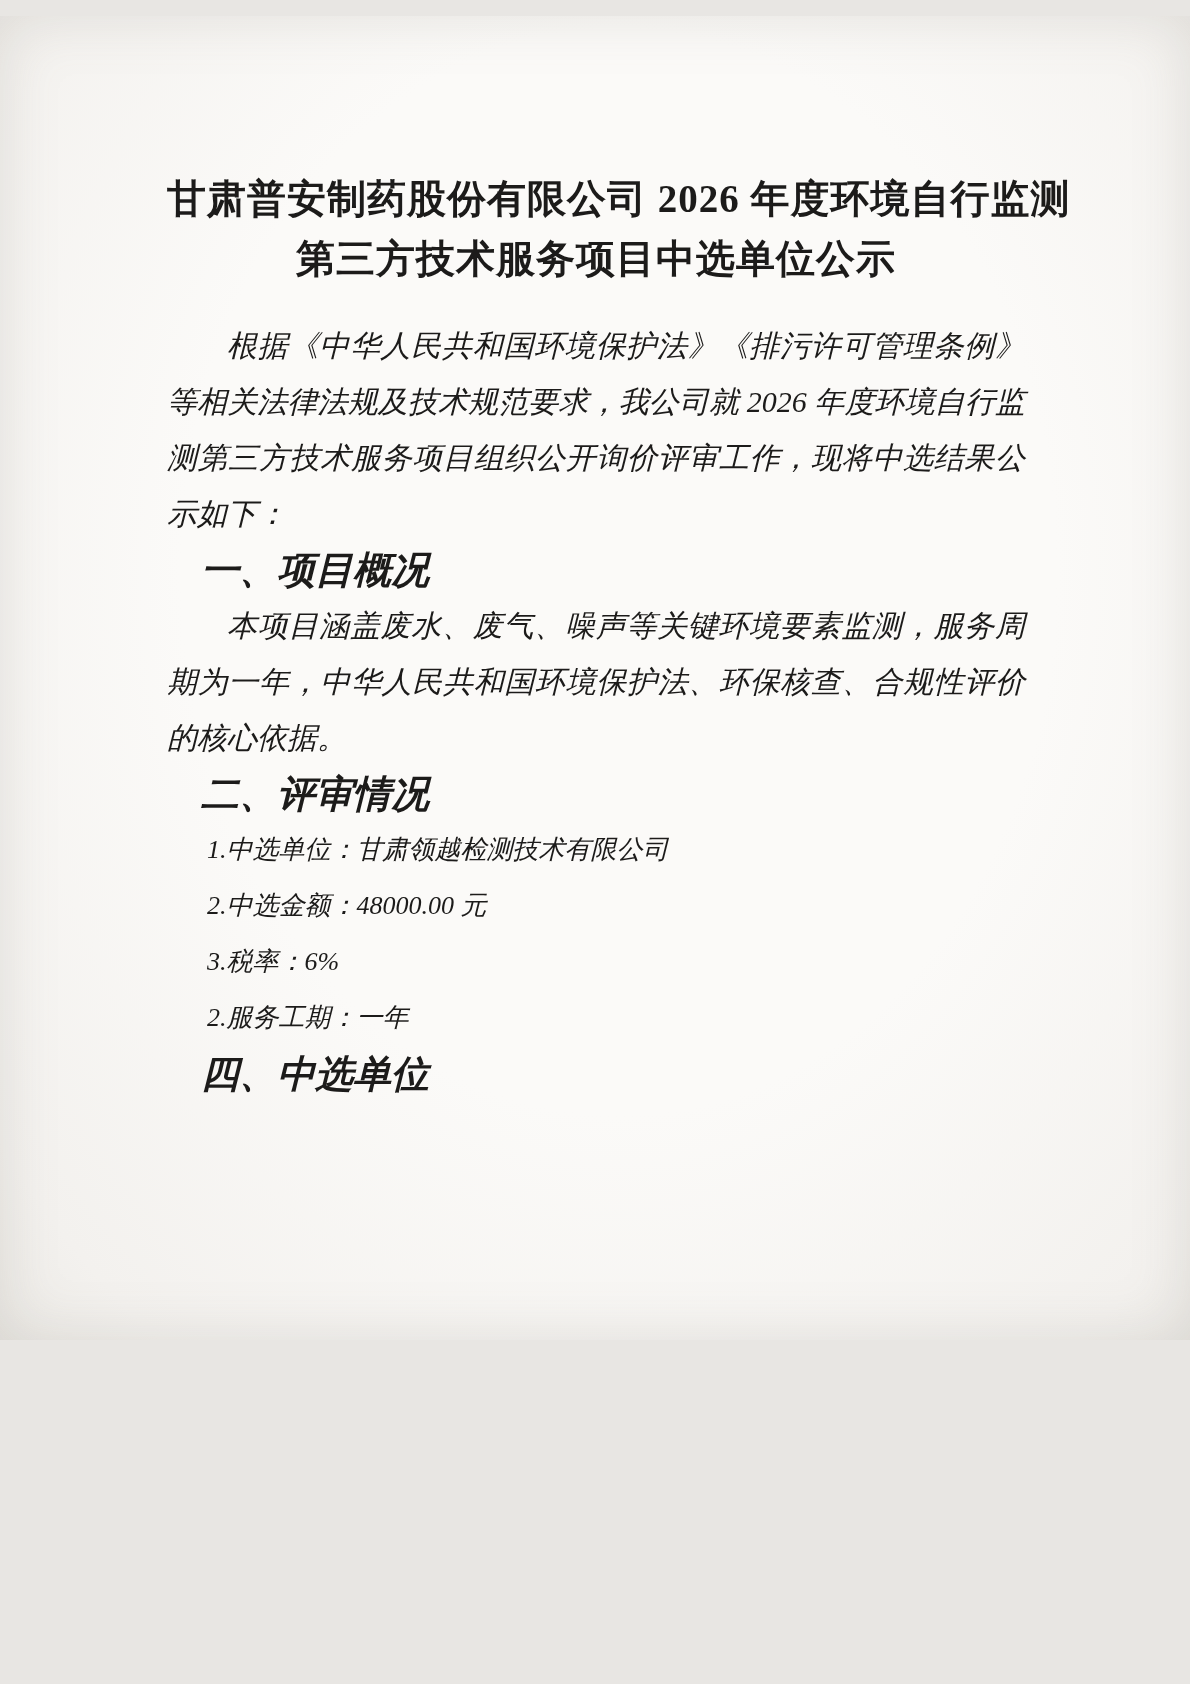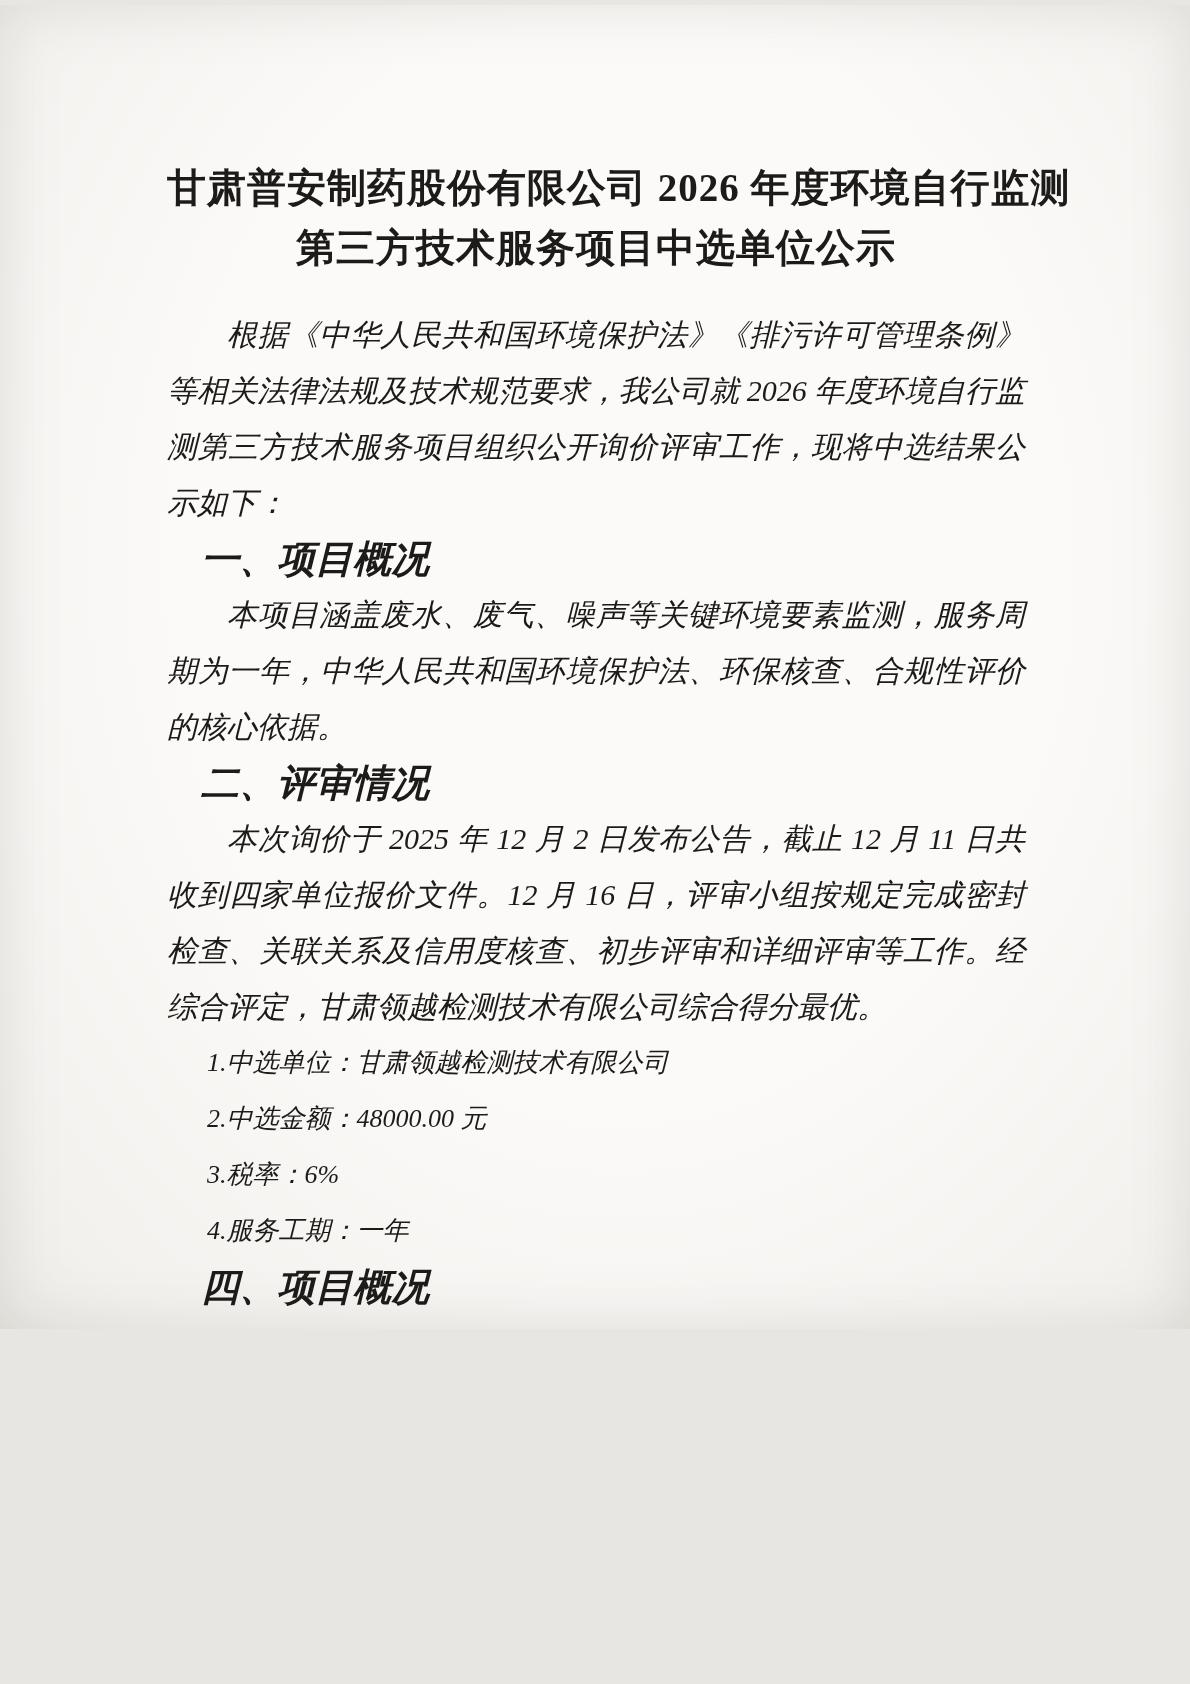--- a/index.html
+++ b/index.html
@@ -1,19 +1,19 @@
 <!DOCTYPE html>
 <html><head>
 <meta charset="utf-8">
 <style>
   html,body{margin:0;padding:0;background:#e8e6e3;}
   .page{
     position:relative;
     width:1190px;height:1324px;
-    margin:5px auto;
+    margin:16px auto;
     background:radial-gradient(ellipse at 52% 42%, #fbfaf8 50%, #f3f1ee 88%, #edebe7 100%);
     box-shadow:inset 0 0 60px rgba(120,115,105,.18);
     overflow:hidden;
     font-family:"Liberation Serif","DejaVu Serif",serif;
     color:#1c1b1a;
   }
   .content{
     position:absolute;left:167px;top:153px;width:858px;
   }
   .title{
@@ -48,28 +48,27 @@
     <div class="title">甘肃普安制药股份有限公司 2026 年度环境自行监测</div>
     <div class="title">第三方技术服务项目中选单位公示</div>
 
     <div class="body-text">
       <p class="para">根据《中华人民共和国环境保护法》《排污许可管理条例》等相关法律法规及技术规范要求，我公司就 2026 年度环境自行监测第三方技术服务项目组织公开询价评审工作，现将中选结果公示如下：</p>
 
       <div class="heading">一、项目概况</div>
       <p class="para">本项目涵盖废水、废气、噪声等关键环境要素监测，服务周期为一年，中华人民共和国环境保护法、环保核查、合规性评价的核心依据。</p>
 
       <div class="heading">二、评审情况</div>
-      <p class="para">本次询价于 2025 年 12 月 2 日发布公告，截止 12 月 11 日共收到四家单位报价文件。12 月 16 日，评审小组按规定完成密封检查、关联关系及信用度核查、初步评审和详细评审等工作。经综合评定，甘肃领越检测技术有限公司综合得分最优。</p>
 
       <div class="item">1.中选单位：甘肃领越检测技术有限公司</div>
       <div class="item">2.中选金额：48000.00 元</div>
       <div class="item">3.税率：6%</div>
-      <div class="item">4.服务工期：一年</div>
+      <div class="item">2.服务工期：一年</div>
 
-      <div class="heading">四、项目概况</div>
+      <div class="heading">四、中选单位</div>
     </div>
   </div>
 
   <div class="sig-company">甘肃普安制药股份有限公司</div>
   <div class="sig-date">2025 年 12 月 26 日</div>
 
   <div class="stamp">
     <svg viewBox="0 0 260 244" xmlns="http://www.w3.org/2000/svg">
       <ellipse cx="130" cy="121" rx="119" ry="111" fill="none" stroke="#d8362b" stroke-width="7"></ellipse>
       <defs>

